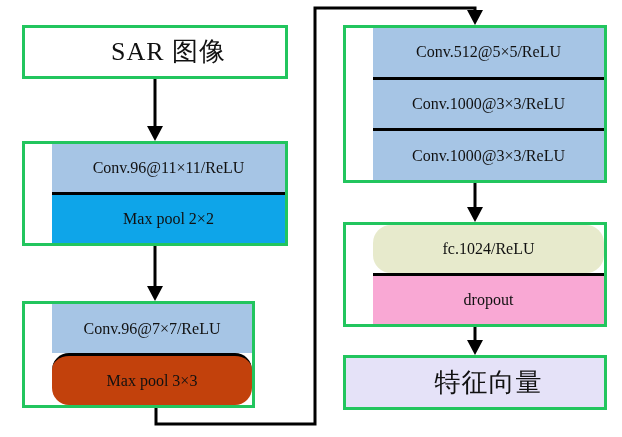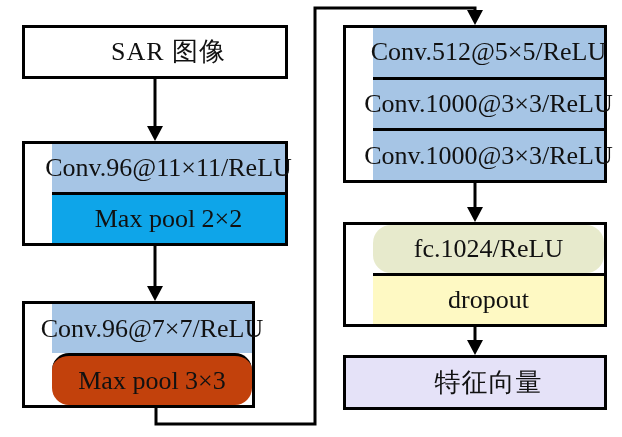--- a/index.html
+++ b/index.html
@@ -8,31 +8,31 @@
     width:622px;height:437px;
     background:#ffffff;
     font-family:"Liberation Serif","DejaVu Serif",serif;
     color:#111111;
     overflow:hidden;
   }
   .wires{position:absolute;left:0;top:0;width:622px;height:437px;}
   .node,.stack{
     position:absolute;
     box-sizing:border-box;
-    border:3px solid #000000;
+    border:3px solid #22c55e;
     display:flex;
     flex-direction:column;
     padding-left:27px;
   }
   .row{
     flex:1 1 0;
     display:flex;
     align-items:center;
     justify-content:center;
-    font-size:26px;
+    font-size:16px;
     line-height:1;
     white-space:nowrap;
   }
   .row + .row{border-top:3px solid #000000;}
   .cjk{font-size:26px;letter-spacing:1px;}
   
   .pos-input {left:22px;  top:25px;  width:266px; height:54px;}
   .pos-stack1{left:22px;  top:141px; width:266px; height:105px;}
   .pos-stack2{left:22px;  top:301px; width:233px; height:107px;}
   .pos-stack3{left:343px; top:25px;  width:264px; height:158px;}
@@ -77,20 +77,20 @@
   </div>
 
   <div class="stack pos-stack3">
     <div class="row" style="background: rgb(166, 197, 229);">Conv.512@5×5/ReLU</div>
     <div class="row" style="background: rgb(166, 197, 229);">Conv.1000@3×3/ReLU</div>
     <div class="row" style="background: rgb(166, 197, 229);">Conv.1000@3×3/ReLU</div>
   </div>
 
   <div class="stack pos-stack4">
     <div class="row" style="background: rgb(231, 234, 204); border-radius: 18px;">fc.1024/ReLU</div>
-    <div class="row" style="background: #fef9c3;">dropout</div>
+    <div class="row" style="background: #f9a8d4;">dropout</div>
   </div>
 
   <div class="node pos-output" style="background: rgb(229, 226, 248);">
     <div class="row cjk">特征向量</div>
   </div>
 
 </div>
 
 </body></html>

